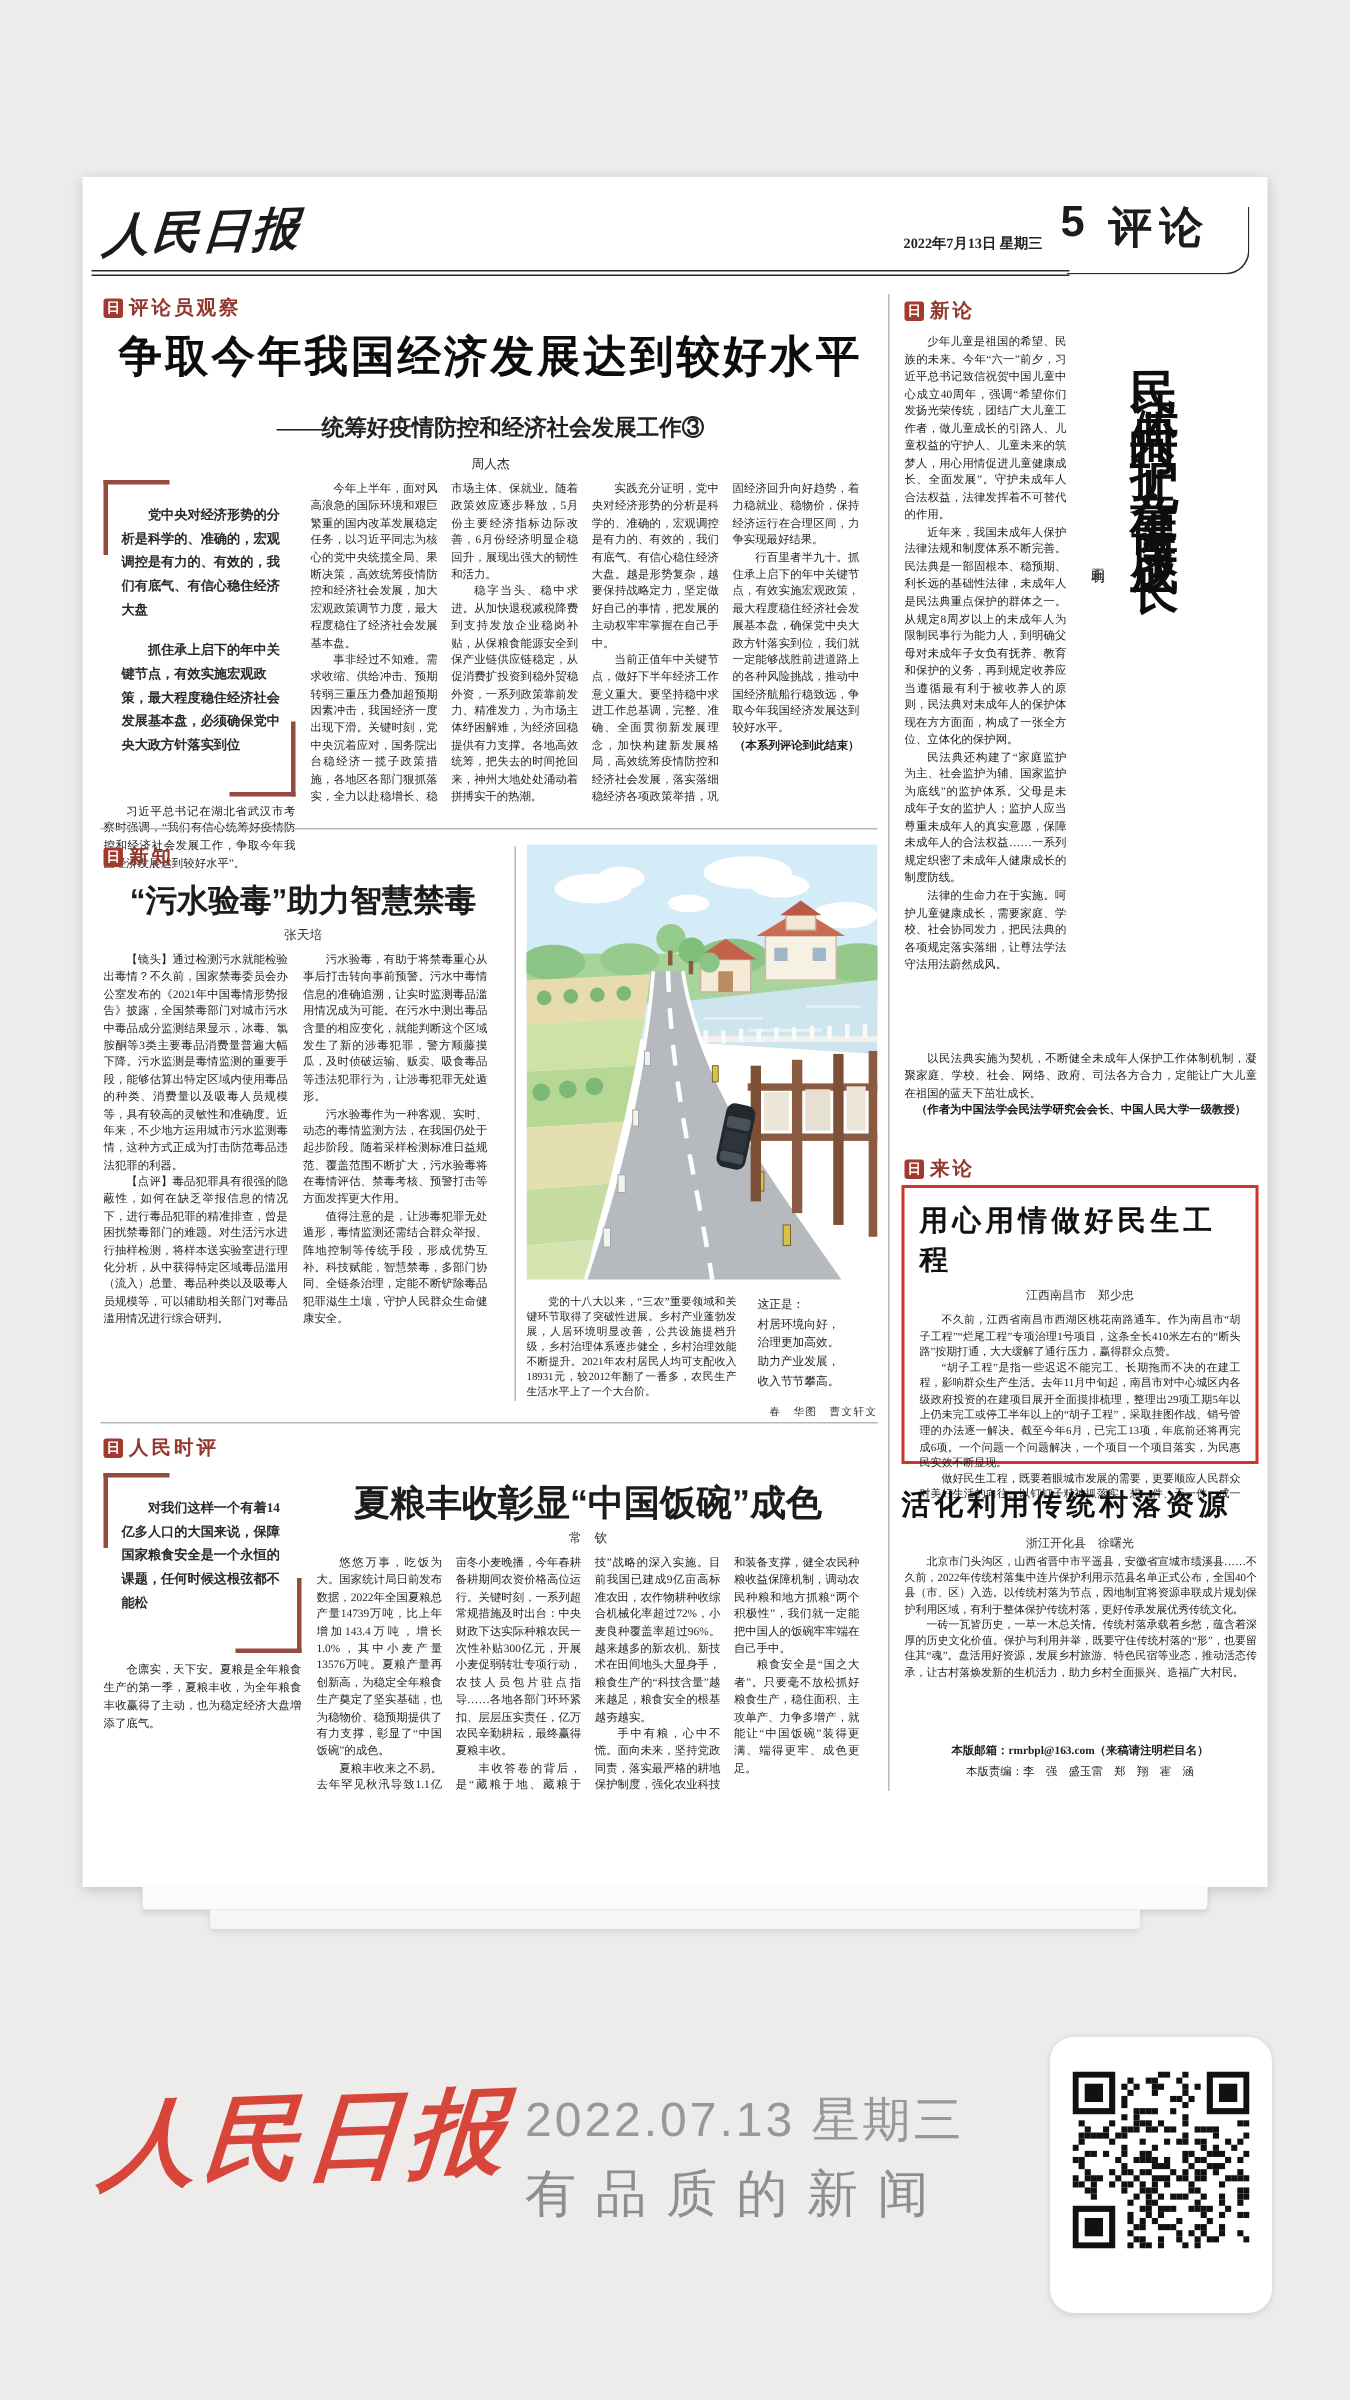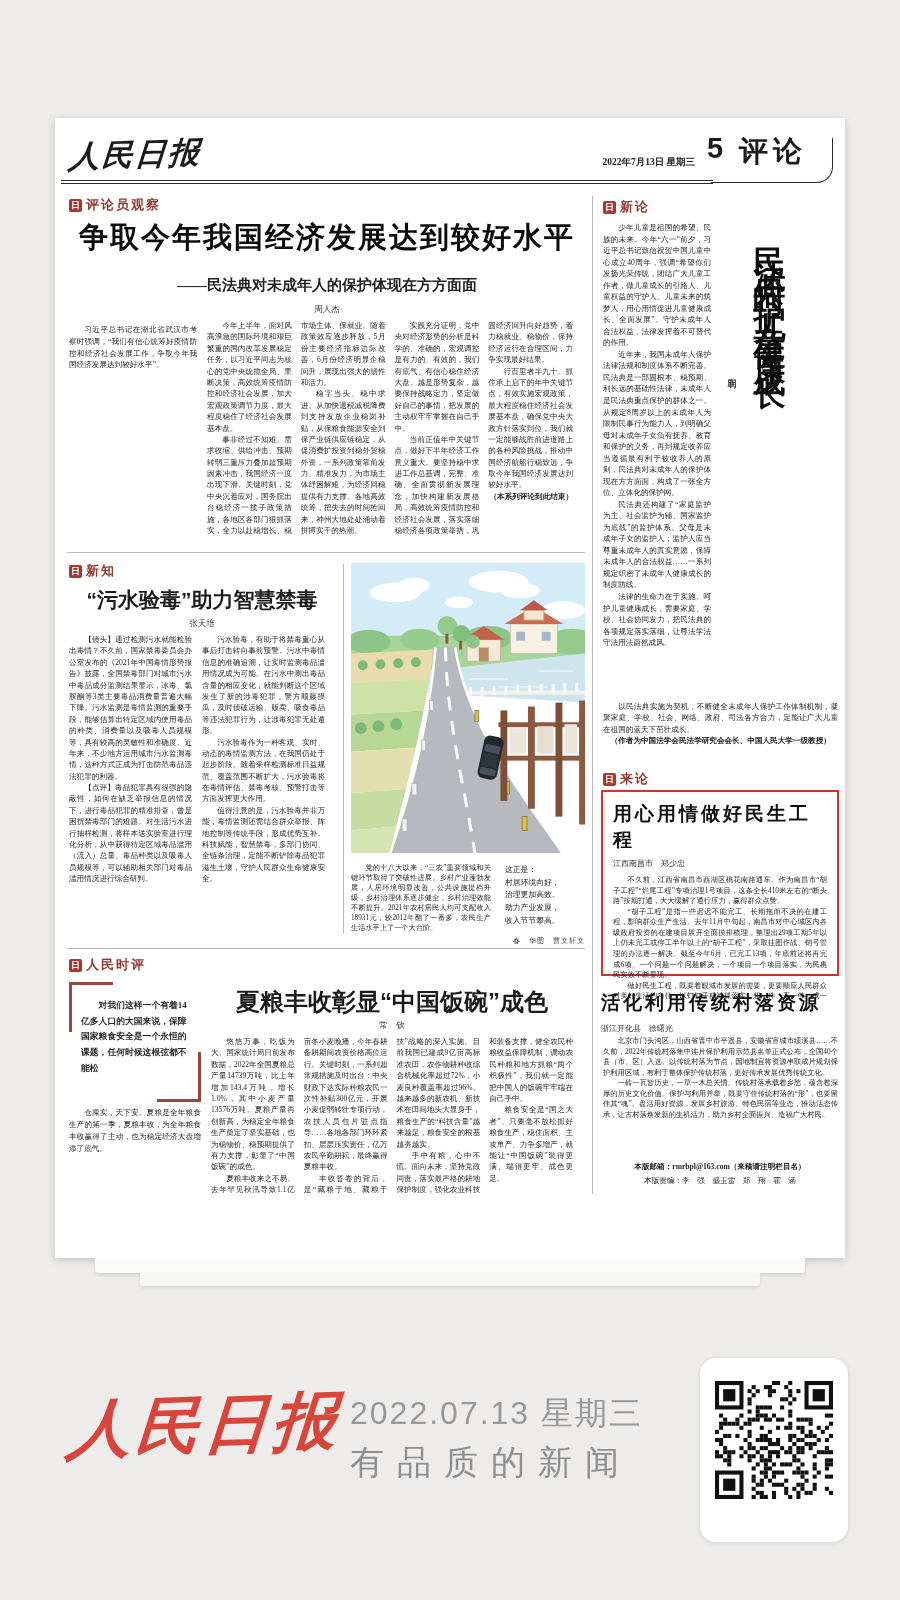--- a/index.html
+++ b/index.html
@@ -59,21 +59,21 @@
   .xinlun-text p { font-size:7.6px; line-height:1.52; text-indent:2em; }
   .vert-author { writing-mode:vertical-rl; font-size:9px; color:#333; margin-left:14px; margin-top:150px; height:200px; }
   .vert-title { writing-mode:vertical-rl; font-family:"Liberation Sans", sans-serif; font-weight:900;
                 font-size:32px; letter-spacing:13px; color:#0d0d0d; margin-left:10px; margin-right:38px; height:478px; }
   .xinlun-bottom { width:235px; font-size:7.6px; line-height:1.5; text-align:justify; overflow:hidden; }
   .xinlun-bottom p { text-indent:2em; }
   .xinlun-bottom .attrib { font-weight:bold; text-indent:1em; }
 
   .red-box { border:2px solid #d0342a; padding:9px 10px 6px; }
   .box-title { text-align:left; font-family:"Liberation Sans", sans-serif; font-weight:900; font-size:19px; letter-spacing:3px; color:#111; }
-  .box-byline { font-size:8px; color:#333; margin-top:5px; }
+  .box-byline { text-align:center; font-size:8px; color:#333; margin-top:5px; }
   .box-body { margin-top:6px; height:124px; overflow:hidden; text-align:justify; }
   .box-body p, .art2-body p { font-size:7.3px; line-height:1.45; text-indent:2em; }
   .art2-body { text-align:justify; overflow:hidden; }
   .credits { text-align:center; font-size:7.6px; color:#222; }
   .credits.bold { font-weight:bold; }
 
   
   .caption-text { font-size:7.2px; line-height:1.38; text-indent:2em; text-align:justify; overflow:hidden; }
   .poem div { font-size:7.8px; line-height:1.62; color:#222; }
   .illo-credit { text-align:right; font-size:7px; color:#333; letter-spacing:1px; }
@@ -98,24 +98,30 @@
   <div class="abs hdr-num">5</div>
   <div class="abs hdr-sec">评论</div>
   <div class="abs rule-double"></div>
   <div class="abs rule-curve"></div>
 
   <div class="abs tag" style="left:14px; top:78px;">
     <span class="tag-icon">日</span>
     <span class="tag-text">评论员观察</span>
   </div>
   <div class="abs headline-xl">争取今年我国经济发展达到较好水平</div>
-  <div class="abs subtitle">——民法典对未成年人的保护体现在方方面面</div>
+  <div class="abs subtitle">——统筹好疫情防控和经济社会发展工作③</div>
   <div class="abs byline" style="left:14px; top:186px; width:516px;">周人杰</div>
 
   <div class="abs" style="left:14px; top:202px; width:128px;">
+    <div class="quote-box">
+      <i class="qb-tl"></i>
+      <i class="qb-br"></i>
+      <p>党中央对经济形势的分析是科学的、准确的，宏观调控是有力的、有效的，我们有底气、有信心稳住经济大盘</p>
+      <p>抓住承上启下的年中关键节点，有效实施宏观政策，最大程度稳住经济社会发展基本盘，必须确保党中央大政方针落实到位</p>
+    </div>
     <div class="small-para" style="height:44px; margin-top:4px;">习近平总书记在湖北省武汉市考察时强调，“我们有信心统筹好疫情防控和经济社会发展工作，争取今年我国经济发展达到较好水平”。</div>
   </div>
 
   <div class="abs cols cols-4" style="left:152px; top:202px; width:366px; height:228px;">
     <p>今年上半年，面对风高浪急的国际环境和艰巨繁重的国内改革发展稳定任务，以习近平同志为核心的党中央统揽全局、果断决策，高效统筹疫情防控和经济社会发展，加大宏观政策调节力度，最大程度稳住了经济社会发展基本盘。</p>
     <p>事非经过不知难。需求收缩、供给冲击、预期转弱三重压力叠加超预期因素冲击，我国经济一度出现下滑。关键时刻，党中央沉着应对，国务院出台稳经济一揽子政策措施，各地区各部门狠抓落实，全力以赴稳增长、稳市场主体、保就业。随着政策效应逐步释放，5月份主要经济指标边际改善，6月份经济明显企稳回升，展现出强大的韧性和活力。</p>
     <p>稳字当头、稳中求进。从加快退税减税降费到支持发放企业稳岗补贴，从保粮食能源安全到保产业链供应链稳定，从促消费扩投资到稳外贸稳外资，一系列政策靠前发力、精准发力，为市场主体纾困解难，为经济回稳提供有力支撑。各地高效统筹，把失去的时间抢回来，神州大地处处涌动着拼搏实干的热潮。</p>
     <p>实践充分证明，党中央对经济形势的分析是科学的、准确的，宏观调控是有力的、有效的，我们有底气、有信心稳住经济大盘。越是形势复杂，越要保持战略定力，坚定做好自己的事情，把发展的主动权牢牢掌握在自己手中。</p>
     <p>当前正值年中关键节点，做好下半年经济工作意义重大。要坚持稳中求进工作总基调，完整、准确、全面贯彻新发展理念，加快构建新发展格局，高效统筹疫情防控和经济社会发展，落实落细稳经济各项政策举措，巩固经济回升向好趋势，着力稳就业、稳物价，保持经济运行在合理区间，力争实现最好结果。</p>
     <p>行百里者半九十。抓住承上启下的年中关键节点，有效实施宏观政策，最大程度稳住经济社会发展基本盘，确保党中央大政方针落实到位，我们就一定能够战胜前进道路上的各种风险挑战，推动中国经济航船行稳致远，争取今年我国经济发展达到较好水平。</p>
@@ -128,21 +134,21 @@
     <span class="tag-icon">日</span>
     <span class="tag-text">新知</span>
   </div>
   <div class="abs" style="left:12px; top:468px; width:270px; text-align:center; font-family:'Liberation Sans',sans-serif; font-weight:900; font-size:21px;">“污水验毒”助力智慧禁毒</div>
   <div class="abs byline" style="left:12px; top:500px; width:270px;">张天培</div>
   <div class="abs cols cols-2" style="left:14px; top:516px; width:256px; height:296px;">
     <p>【镜头】通过检测污水就能检验出毒情？不久前，国家禁毒委员会办公室发布的《2021年中国毒情形势报告》披露，全国禁毒部门对城市污水中毒品成分监测结果显示，冰毒、氯胺酮等3类主要毒品消费量普遍大幅下降。污水监测是毒情监测的重要手段，能够估算出特定区域内使用毒品的种类、消费量以及吸毒人员规模等，具有较高的灵敏性和准确度。近年来，不少地方运用城市污水监测毒情，这种方式正成为打击防范毒品违法犯罪的利器。</p>
     <p>【点评】毒品犯罪具有很强的隐蔽性，如何在缺乏举报信息的情况下，进行毒品犯罪的精准排查，曾是困扰禁毒部门的难题。对生活污水进行抽样检测，将样本送实验室进行理化分析，从中获得特定区域毒品滥用（流入）总量、毒品种类以及吸毒人员规模等，可以辅助相关部门对毒品滥用情况进行综合研判。</p>
     <p>污水验毒，有助于将禁毒重心从事后打击转向事前预警。污水中毒情信息的准确追溯，让实时监测毒品滥用情况成为可能。在污水中测出毒品含量的相应变化，就能判断这个区域发生了新的涉毒犯罪，警方顺藤摸瓜，及时侦破运输、贩卖、吸食毒品等违法犯罪行为，让涉毒犯罪无处遁形。</p>
     <p>污水验毒作为一种客观、实时、动态的毒情监测方法，在我国仍处于起步阶段。随着采样检测标准日益规范、覆盖范围不断扩大，污水验毒将在毒情评估、禁毒考核、预警打击等方面发挥更大作用。</p>
-    <p>值得注意的是，污水验毒并非万能，毒情监测还需结合群众举报、阵地控制等传统手段，形成优势互补。科技赋能，智慧禁毒，多部门协同、全链条治理，定能不断铲除毒品犯罪滋生土壤，守护人民群众生命健康安全。</p>
+    <p>值得注意的是，让涉毒犯罪无处遁形，毒情监测还需结合群众举报、阵地控制等传统手段，形成优势互补。科技赋能，智慧禁毒，多部门协同、全链条治理，定能不断铲除毒品犯罪滋生土壤，守护人民群众生命健康安全。</p>
   </div>
 
   <div class="abs vdiv" style="left:288px; top:446px; height:370px;"></div>
 
   <svg class="abs" style="left:296px; top:444px;" width="234" height="292" viewBox="0 0 238 295">
     <rect width="238" height="132" fill="#d3ecf7"></rect>
     <g fill="#ffffff">
       <ellipse cx="45" cy="30" rx="26" ry="10"></ellipse>
         <ellipse cx="64" cy="23" rx="16" ry="8"></ellipse>
       <ellipse cx="150" cy="19" rx="30" ry="11"></ellipse>

